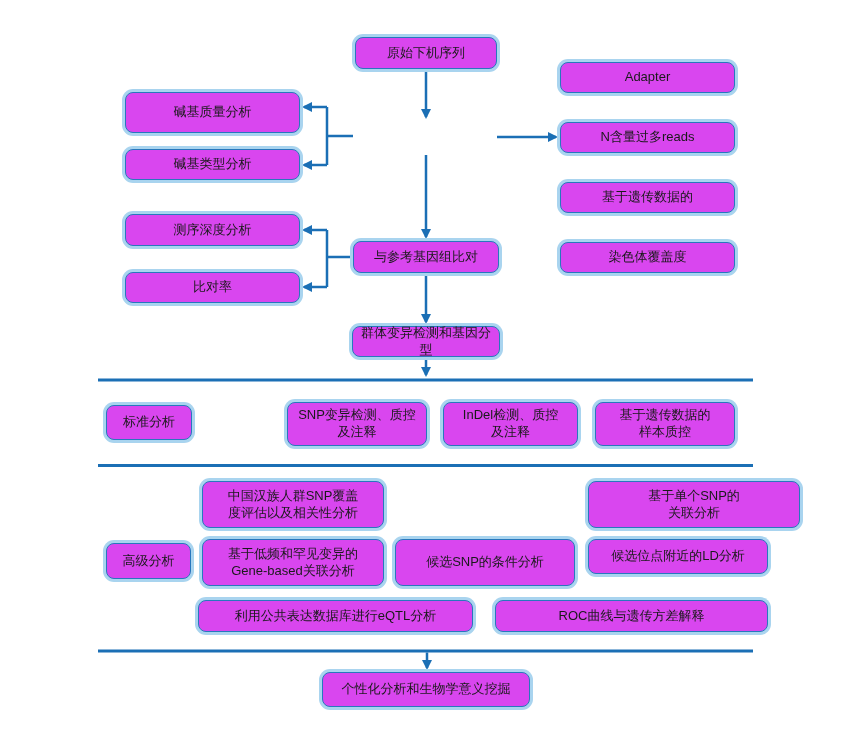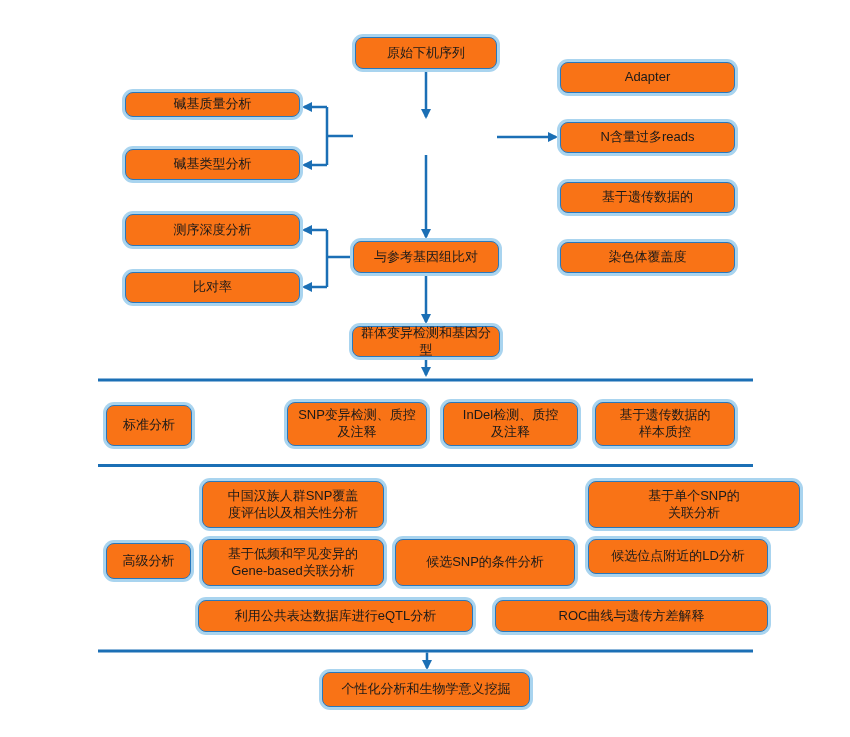--- a/index.html
+++ b/index.html
@@ -36,21 +36,21 @@
     fill:var(--line);
     stroke:none;
   }
   .node{
     position:absolute;
     box-sizing:border-box;
     display:flex;
     align-items:center;
     justify-content:center;
     text-align:center;
-    background:#f97316;
+    background:#d946ef;
     border:1.4px solid var(--border);
     border-radius:8px;
     box-shadow:0 0 0 3px var(--halo);
     color:var(--text);
     font-size:13px;
     line-height:1.3;
     white-space:pre-line;
     padding:1px 4px;
   }
 </style>
@@ -82,31 +82,31 @@
     <path class="wire" d="M327 230 H304" marker-end="url(#ah)"></path>
     <path class="wire" d="M327 287 H304" marker-end="url(#ah)"></path>
 
     <line class="divider" x1="98" y1="380" x2="753" y2="380"></line>
     <line class="divider" x1="98" y1="465.5" x2="753" y2="465.5"></line>
     <line class="divider" x1="98" y1="651" x2="753" y2="651"></line>
   </svg>
 
   <div class="node" style="left:355px;top:37px;width:142px;height:32px">原始下机序列</div>
   <div class="node" style="left:560px;top:62px;width:175px;height:31px">Adapter</div>
-  <div class="node" style="left:125px;top:92px;width:175px;height:25px">碱基质量分析</div>
+  <div class="node" style="left:125px;top:92px;width:175px;height:41px">碱基质量分析</div>
   <div class="node" style="left:560px;top:122px;width:175px;height:31px">N含量过多reads</div>
   <div class="node" style="left:125px;top:149px;width:175px;height:31px">碱基类型分析</div>
   <div class="node" style="left:560px;top:182px;width:175px;height:31px">基于遗传数据的</div>
   <div class="node" style="left:125px;top:214px;width:175px;height:32px">测序深度分析</div>
   <div class="node" style="left:353px;top:241px;width:146px;height:32px">与参考基因组比对</div>
   <div class="node" style="left:560px;top:242px;width:175px;height:31px">染色体覆盖度</div>
   <div class="node" style="left:125px;top:272px;width:175px;height:31px">比对率</div>
   <div class="node" style="left:352px;top:326px;width:148px;height:31px">群体变异检测和基因分型</div>
 
-  <div class="node" style="left:106px;top:405px;width:86px;height:41px">标准分析</div>
+  <div class="node" style="left:106px;top:405px;width:86px;height:35px">标准分析</div>
   <div class="node" style="left:287px;top:402px;width:140px;height:44px">SNP变异检测、质控
 及注释</div>
   <div class="node" style="left:443px;top:402px;width:135px;height:44px">InDel检测、质控
 及注释</div>
   <div class="node" style="left:595px;top:402px;width:140px;height:44px">基于遗传数据的
 样本质控</div>
 
   <div class="node" style="left:106px;top:543px;width:85px;height:36px">高级分析</div>
   <div class="node" style="left:202px;top:481px;width:182px;height:47px">中国汉族人群SNP覆盖
 度评估以及相关性分析</div>

